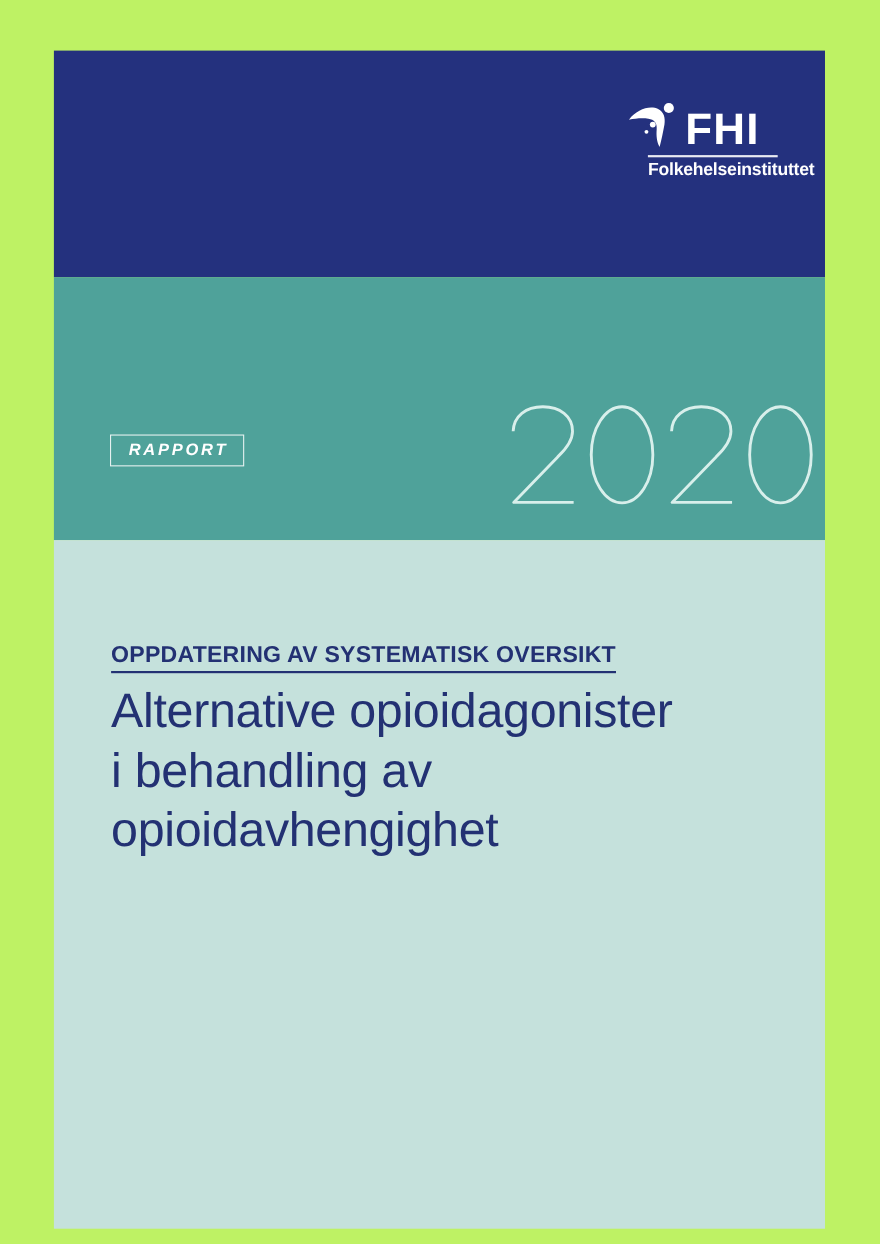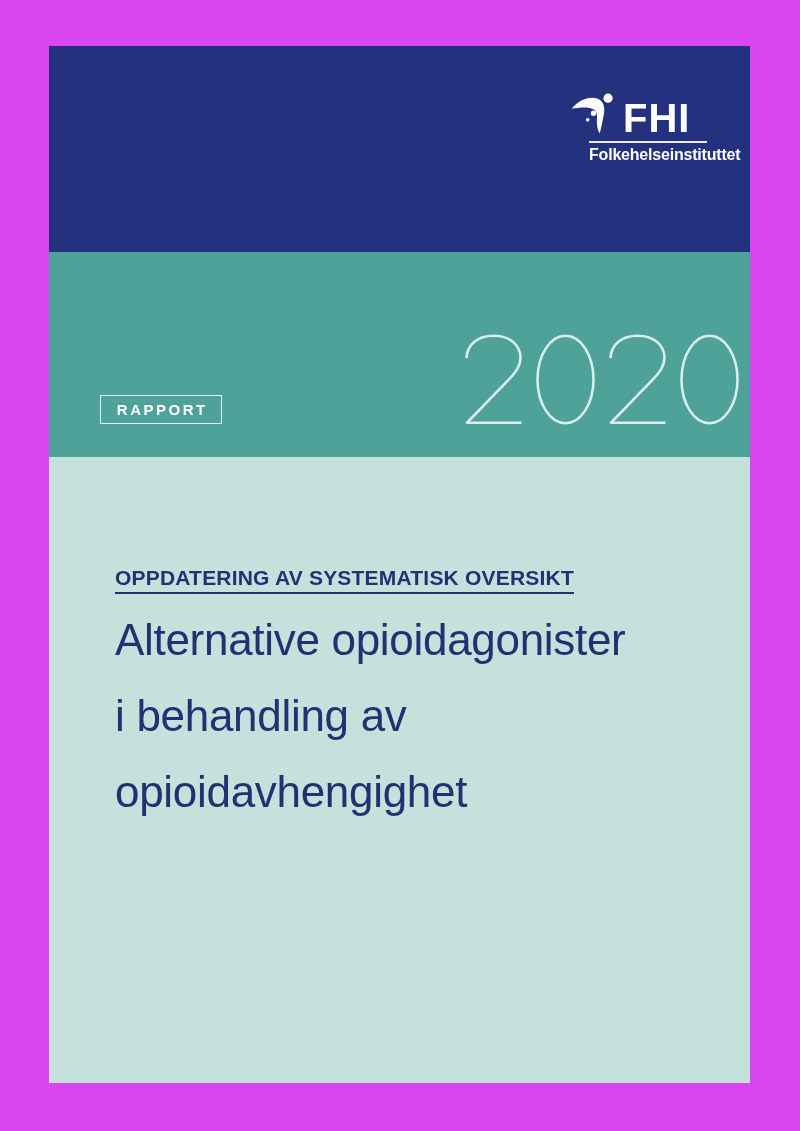--- a/index.html
+++ b/index.html
@@ -5,41 +5,42 @@
   html, body {
     margin: 0;
     padding: 0;
     background: #ffffff;
     font-family: "Liberation Sans", sans-serif;
   }
   .stage {
     position: relative;
     width: 800px;
     height: 1131px;
-    background: #d946ef;
+    background: #bef264;
     overflow: hidden;
   }
   .page {
     position: absolute;
     left: 49px;
     top: 46px;
     width: 701px;
     height: 1037px;
   }
   .band-navy {
     position: relative;
     width: 100%;
     height: 206px;
     background: #24317e;
   }
   .band-teal {
     position: relative;
     width: 100%;
-    height: 205px;
+    height: 239px;
     background: #4fa29a;
+    font-style: italic;
   }
   .band-mint {
     position: relative;
     width: 100%;
     height: 626px;
     background: #c5e1dc;
   }
 
   
   .logo {
@@ -116,40 +117,39 @@
     stroke: #d8efeb;
     stroke-width: 2.6;
     stroke-linejoin: round;
     stroke-linecap: butt;
     vector-effect: non-scaling-stroke;
   }
 
   
   .cover-text {
     position: absolute;
-    left: 66px;
+    left: 52px;
     top: 92px;
     width: 610px;
     color: #233173;
-    margin-top: 16px;
   }
   .kicker {
     display: inline-block;
     font-size: 21px;
     line-height: 25px;
     font-weight: bold;
     letter-spacing: 0.2px;
     color: #233173;
     border-bottom: 2.5px solid #233173;
     padding-bottom: 2px;
   }
   .cover-title {
     margin-top: 8px;
     font-size: 44px;
-    line-height: 76px;
+    line-height: 54px;
     font-weight: 400;
     letter-spacing: -0.3px;
     color: #233173;
     white-space: pre-line;
   }
 </style>
 </head>
 <body>
 
 <div class="stage">

